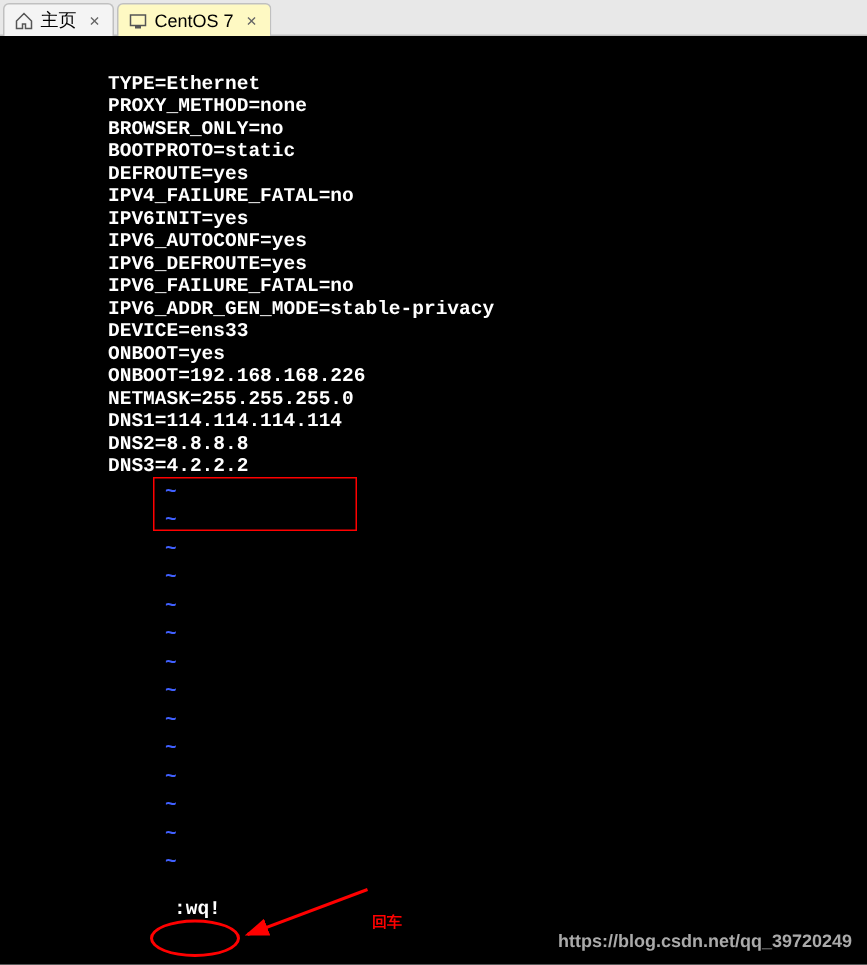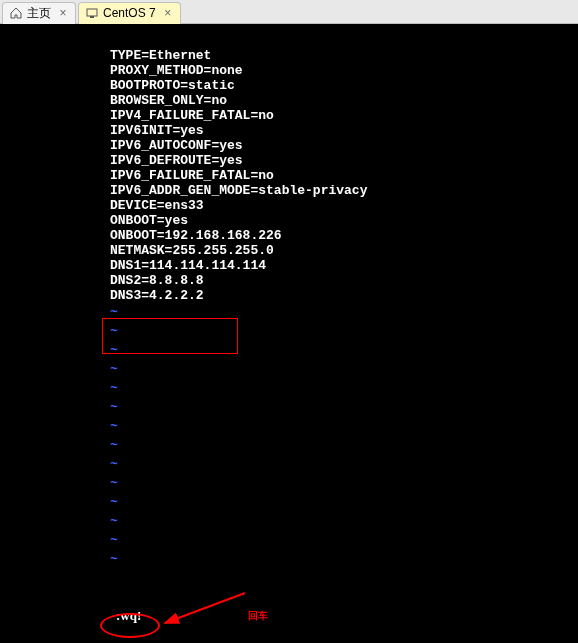--- a/index.html
+++ b/index.html
@@ -12,21 +12,21 @@
       overflow: hidden;
     }
     .tab-bar {
       display: flex;
       height: 24px;
       background: #e8e8e8;
       border-bottom: 1px solid #c0c0c0;
       padding-left: 2px;
       padding-top: 2px;
       gap: 2px;
-      align-items: center;
+      align-items: flex-start;
     }
     .tab {
       display: flex;
       align-items: center;
       gap: 4px;
       padding: 2px 6px;
       background: #fef9c3;
       border: 1px solid #c0c0c0;
       border-bottom: none;
       border-radius: 4px 4px 0 0;
@@ -61,21 +61,21 @@
       background: #000;
       color: #fff;
       font-family: "Courier New", "Consolas", monospace;
       font-size: 13px;
       line-height: 15px;
       padding: 24px 0 0 0;
       position: relative;
       font-weight: bold;
     }
     .config-lines {
-      padding-left: 110px;
+      padding-left: 72px;
     }
     .config-line {
       white-space: pre;
       color: #fff;
     }
     .highlight-box {
       position: absolute;
       border: 1px solid #ff0000;
       left: 102px;
       top: 294px;
@@ -85,24 +85,24 @@
     }
     .tilde-lines {
       padding-left: 110px;
     }
     .tilde {
       color: #4060ff;
       line-height: 19px;
     }
     .vim-command {
       position: absolute;
-      bottom: 20px;
+      bottom: 30px;
       left: 116px;
       color: #fff;
-      font-family: Liberation Serif, serif;
+      font-family: Liberation Mono, monospace;
       font-size: 13px;
       font-weight: bold;
     }
     .command-ellipse {
       position: absolute;
       bottom: 5px;
       left: 100px;
       width: 60px;
       height: 25px;
       border: 2px solid #ff0000;
@@ -154,22 +154,23 @@
     </span>
     <span>CentOS 7</span>
     <span class="tab-close">×</span>
   </div>
 </div>
 
 <div class="terminal">
   <div class="config-lines">
     <div class="config-line">TYPE=Ethernet</div>
     <div class="config-line">PROXY_METHOD=none</div>
+    <div class="config-line">BROWSER_ONLY=no</div>
     <div class="config-line">BOOTPROTO=static</div>
-    <div class="config-line">BROWSER_ONLY=no</div>
+    <div class="config-line">DEFROUTE=yes</div>
     <div class="config-line">IPV4_FAILURE_FATAL=no</div>
     <div class="config-line">IPV6INIT=yes</div>
     <div class="config-line">IPV6_AUTOCONF=yes</div>
     <div class="config-line">IPV6_DEFROUTE=yes</div>
     <div class="config-line">IPV6_FAILURE_FATAL=no</div>
     <div class="config-line">IPV6_ADDR_GEN_MODE=stable-privacy</div>
     <div class="config-line">DEVICE=ens33</div>
     <div class="config-line">ONBOOT=yes</div>
     <div class="config-line">ONBOOT=192.168.168.226</div>
     <div class="config-line">NETMASK=255.255.255.0</div>
@@ -198,13 +199,14 @@
   <div class="command-ellipse"></div>
   <svg class="arrow-svg" width="100" height="50">
     <defs>
       <marker id="arrowhead" markerWidth="8" markerHeight="6" refX="7" refY="3" orient="auto">
         <polygon points="0 0, 8 3, 0 6" fill="#ff0000"></polygon>
       </marker>
     </defs>
     <line x1="90" y1="10" x2="10" y2="40" stroke="#ff0000" stroke-width="2" marker-end="url(#arrowhead)"></line>
   </svg>
   <div class="annotation-text">回车</div>
+  <div class="watermark">https://blog.csdn.net/qq_39720249</div>
 </div>
 
 </body></html>

